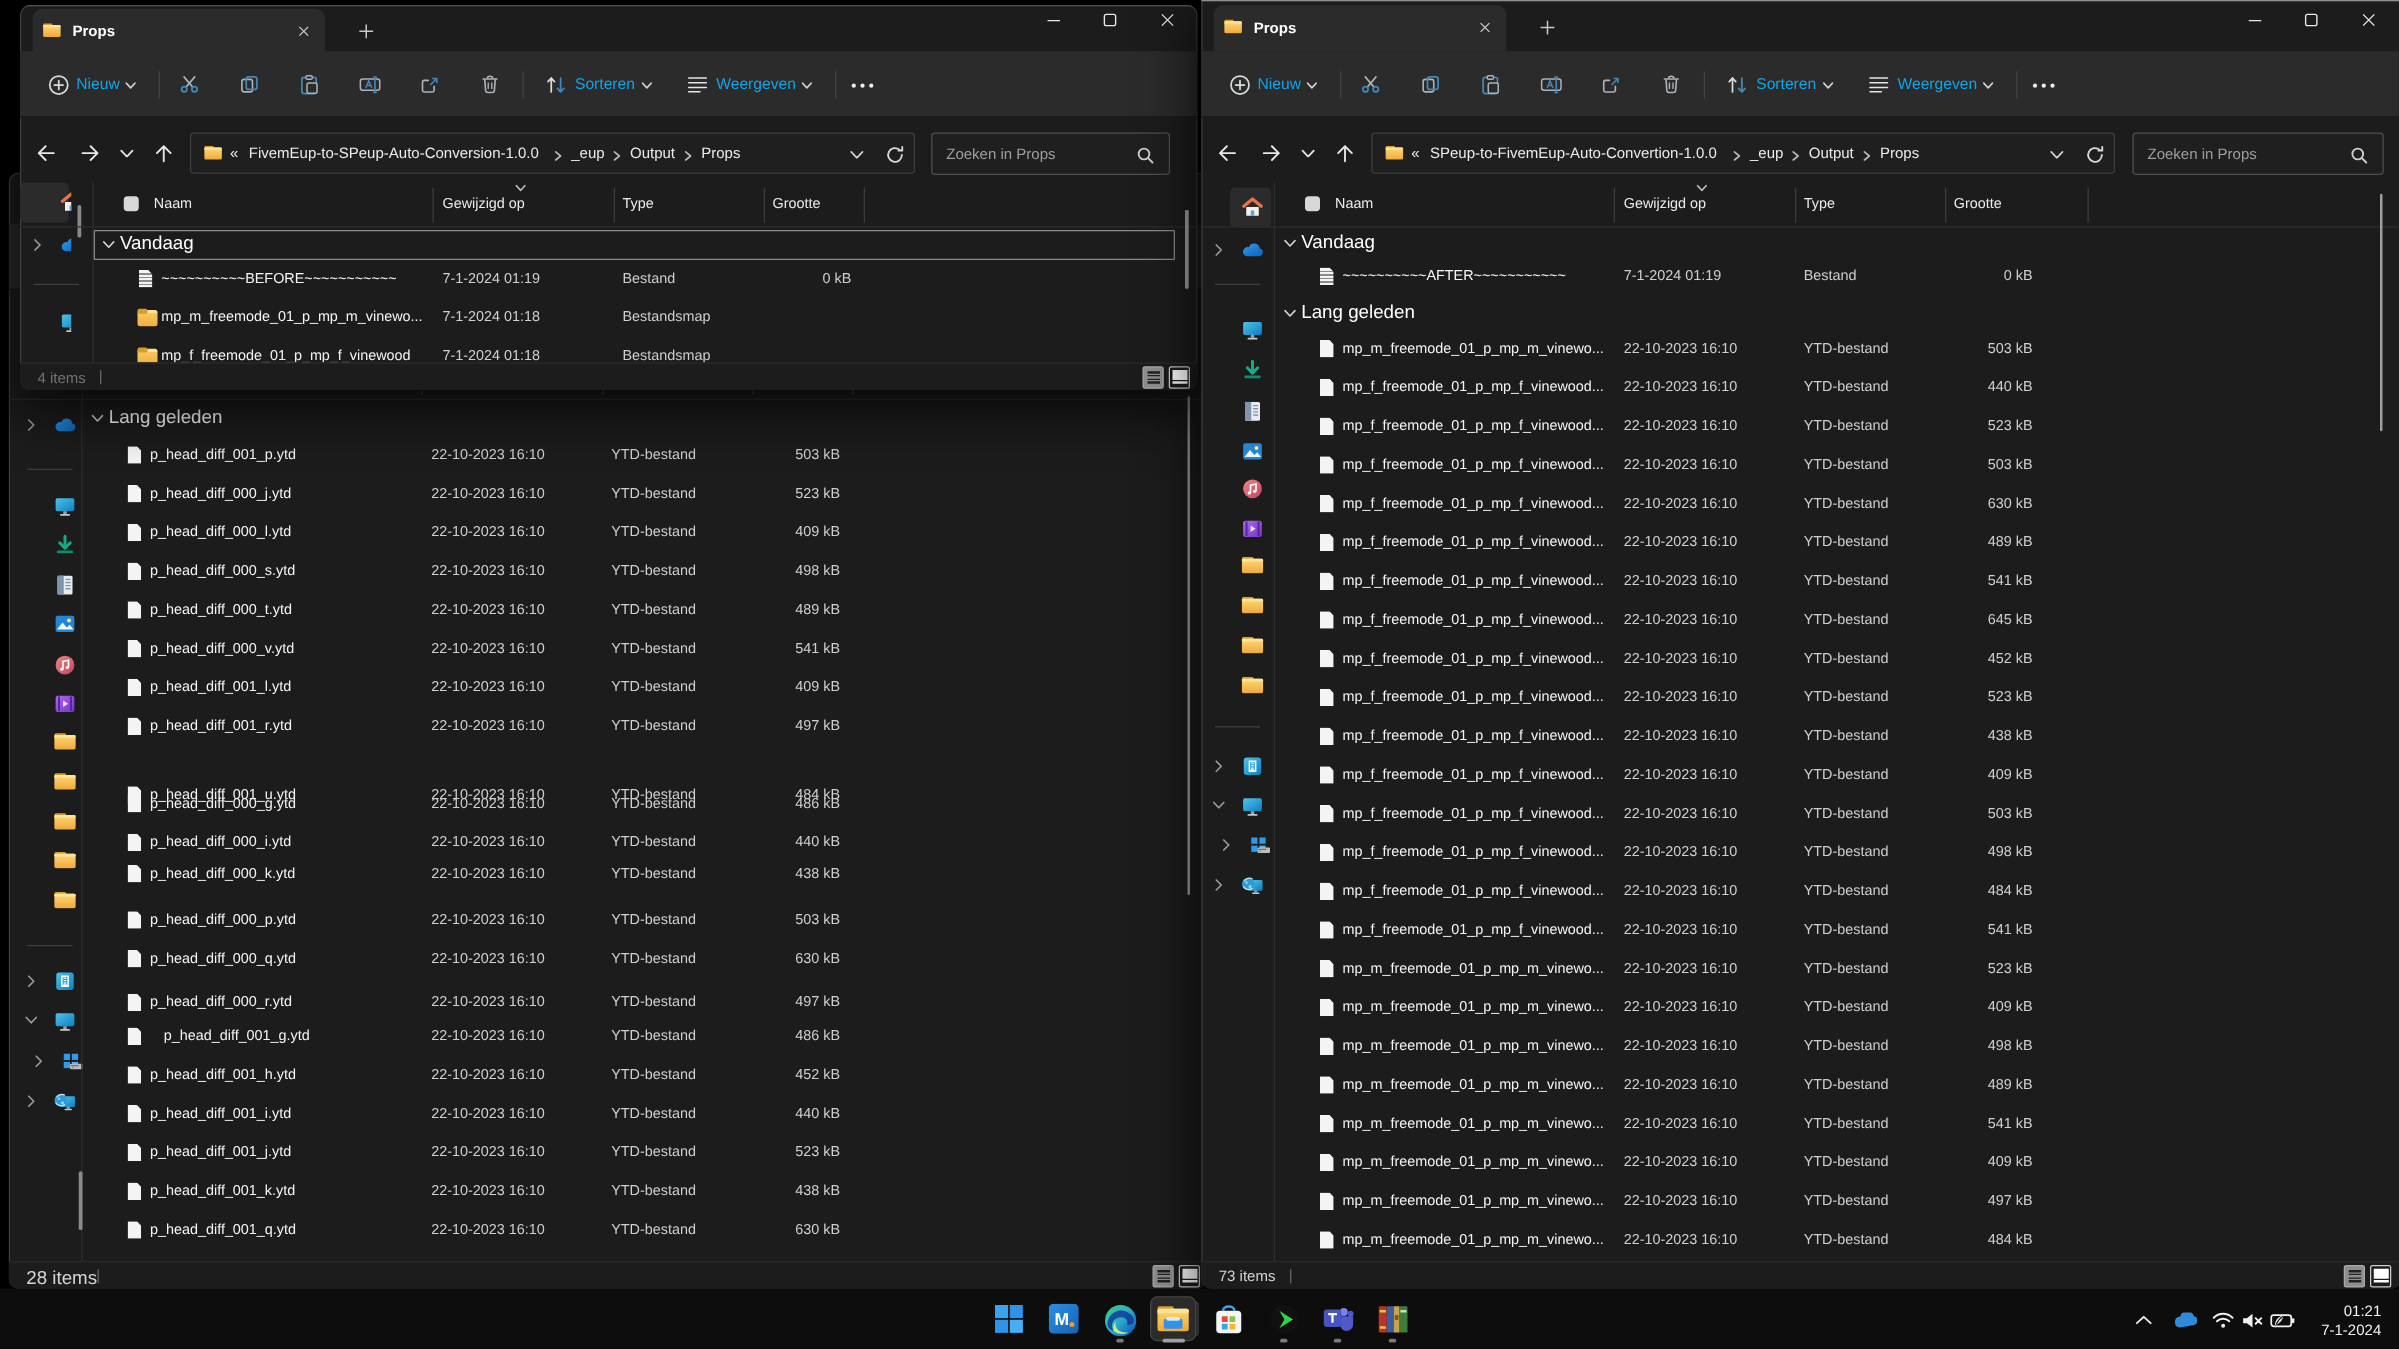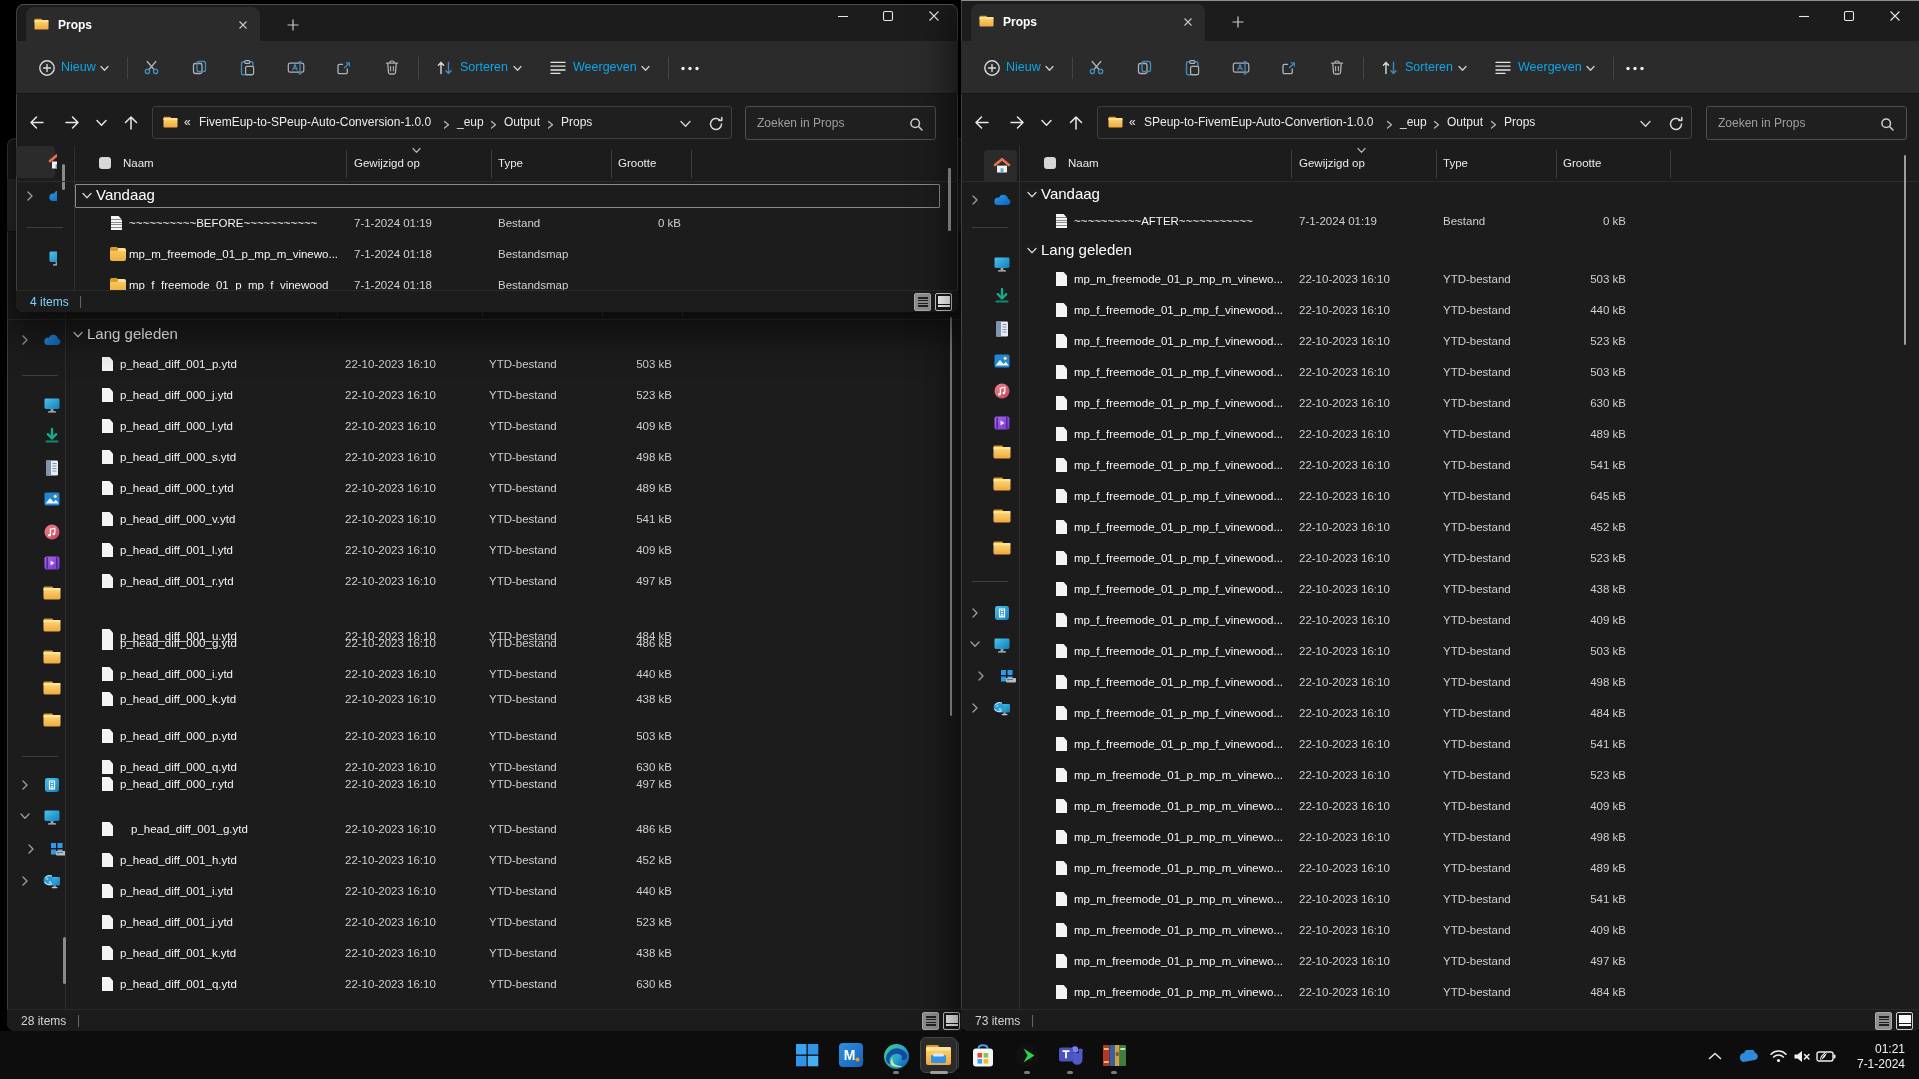--- a/index.html
+++ b/index.html
@@ -529,21 +529,21 @@
       <span class="c sec" style="left:482px">YTD-bestand</span>
       <span class="c sec sz" style="left:538px;width:127px">503 kB</span>
     </div>
     <div class="row" style="top:615px">
       <i class="pg" style="left:95px;top:7px"></i>
       <span class="c nm" style="left:113px">p_head_diff_000_q.ytd</span>
       <span class="c sec" style="left:338px">22-10-2023 16:10</span>
       <span class="c sec" style="left:482px">YTD-bestand</span>
       <span class="c sec sz" style="left:538px;width:127px">630 kB</span>
     </div>
-    <div class="row" style="top:632px">
+    <div class="row" style="top:650px">
       <i class="pg" style="left:95px;top:7px"></i>
       <span class="c nm" style="left:113px">p_head_diff_000_r.ytd</span>
       <span class="c sec" style="left:338px">22-10-2023 16:10</span>
       <span class="c sec" style="left:482px">YTD-bestand</span>
       <span class="c sec sz" style="left:538px;width:127px">497 kB</span>
     </div>
     <div class="row" style="top:677px">
       <i class="pg" style="left:95px;top:7px"></i>
       <span class="c nm" style="left:124px">p_head_diff_001_g.ytd</span>
       <span class="c sec" style="left:338px">22-10-2023 16:10</span>
@@ -581,21 +581,21 @@
     <div class="row" style="top:832px">
       <i class="pg" style="left:95px;top:7px"></i>
       <span class="c nm" style="left:113px">p_head_diff_001_q.ytd</span>
       <span class="c sec" style="left:338px">22-10-2023 16:10</span>
       <span class="c sec" style="left:482px">YTD-bestand</span>
       <span class="c sec sz" style="left:538px;width:127px">630 kB</span>
     </div>
     <div style="position:absolute;left:943px;top:179px;width:2px;height:399px;background:#9d9d9d;border-radius:1px"></div>
     <div style="position:absolute;left:56px;top:799px;width:3px;height:47px;background:#8a8a8a;border-radius:2px"></div>
     <div class="sbar" style="top:871px;width:959px">
-      <span style="position:absolute;left:14px;top:4px;font-size:12px;color:#d4d4d4">28 items</span>
+      <span style="position:absolute;left:14px;top:4px;font-size:15px;color:#d4d4d4">28 items</span>
       <span style="position:absolute;left:70px;top:3px;color:#6a6a6a;font-size:12px">|</span>
       <div class="vbtn1" style="left:915px">
         <div></div>
         <div></div>
         <div></div>
         <div></div>
       </div>
       <div class="vbtn2" style="left:936px">
         <div style="height:8px"></div>
         <div style="height:2px;margin-top:1.5px"></div>
@@ -880,21 +880,21 @@
         </div>
         <div class="row" style="top:89px">
           <i class="fo" style="left:94px;top:8px"></i>
           <span class="c nm" style="left:113px">mp_f_freemode_01_p_mp_f_vinewood</span>
           <span class="c sec" style="left:338px">7-1-2024 01:18</span>
           <span class="c sec" style="left:482px">Bestandsmap</span>
         </div>
       </div>
       <div style="position:absolute;left:932px;top:168px;width:3px;height:63px;background:#9d9d9d;border-radius:1px"></div>
       <div class="sbar" style="top:290px;width:942px">
-        <span style="position:absolute;left:14px;top:4px;font-size:12px;color:#7dd3fc">4 items</span>
+        <span style="position:absolute;left:14px;top:4px;font-size:12px;color:#737373">4 items</span>
         <span style="position:absolute;left:63px;top:3px;color:#6a6a6a;font-size:12px">|</span>
         <div class="vbtn1" style="left:898px">
           <div></div>
           <div></div>
           <div></div>
           <div></div>
         </div>
         <div class="vbtn2" style="left:919px">
           <div style="height:8px"></div>
           <div style="height:2px;margin-top:1.5px"></div>

